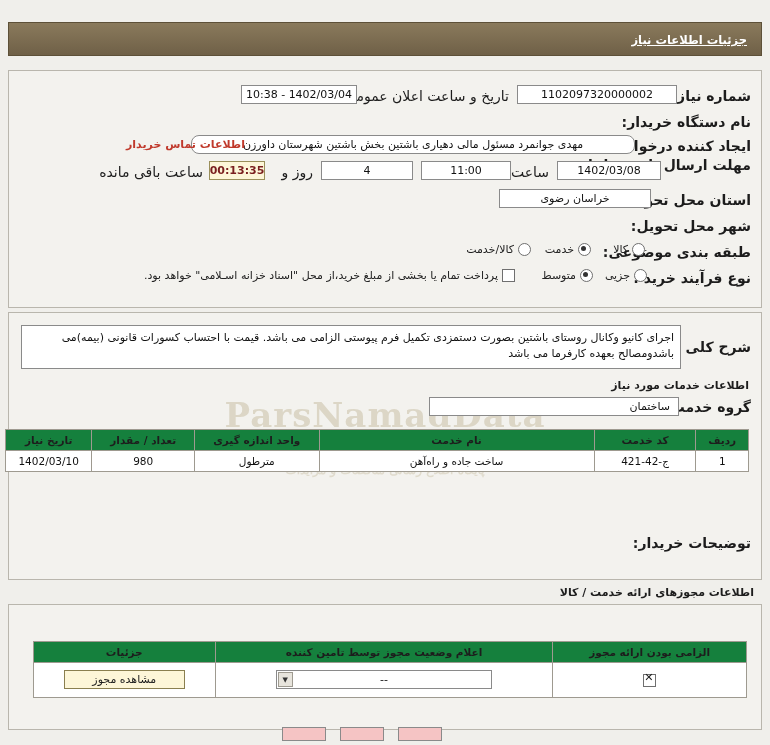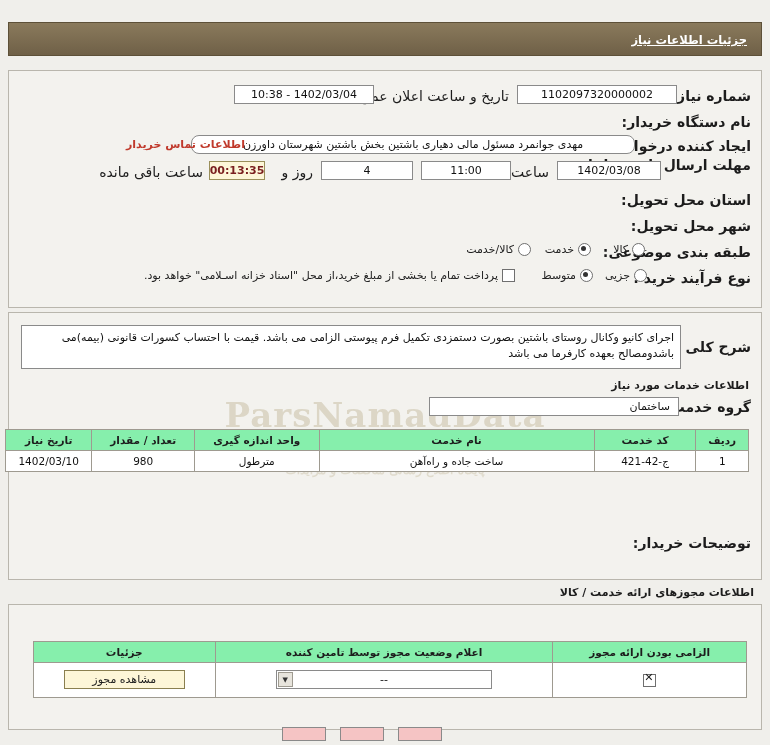--- a/index.html
+++ b/index.html
@@ -104,21 +104,21 @@
   .sectitle{
     position:absolute;font-size:11px;font-weight:bold;color:#1d1d1d;
   }
 
   
   table.grid{
     position:absolute;border-collapse:collapse;
     font-size:10.5px;
   }
   table.grid th{
-    background:#86efac;border:1px solid #9e9a90;
+    background:#15803d;border:1px solid #9e9a90;
     font-weight:bold;color:#1d1d1d;height:20px;padding:0 4px;
     white-space:nowrap;
   }
   table.grid td{
     background:#fff;border:1px solid #9e9a90;height:20px;padding:0 4px;
     text-align:center;color:#111;
   }
   .tabbtn{
     position:absolute;height:14px;width:44px;border:1px solid #8a8a8a;
     box-sizing:border-box;
@@ -148,21 +148,21 @@
   <div class="header">
     <div class="title">جزئیات اطلاعات نیاز</div>
   </div>
 
   <div class="panel main1">
 
     <div class="row" style="top:14px;">
       <div class="lbl" style="right:10px;width:68px;">شماره نیاز:</div>
       <div class="fld" style="right:84px;width:160px;">1102097320000002</div>
       <div class="lbl thin" style="right:252px;width:150px;font-weight:normal;">تاریخ و ساعت اعلان عمومی:</div>
-      <div class="fld" style="right:387px;width:140px;">1402/03/04 - 10:38</div>
+      <div class="fld" style="right:404px;width:116px;">1402/03/04 - 10:38</div>
     </div>
 
     <div class="row" style="top:40px;">
       <div class="lbl" style="right:10px;width:100px;">نام دستگاه خریدار:</div>
     </div>
 
     <div class="row" style="top:64px;">
       <div class="lbl" style="right:10px;width:112px;">ایجاد کننده درخواست:</div>
       <div class="fld" style="right:126px;width:444px;border-radius:8px;">مهدی جوانمرد مسئول مالی دهیاری باشتین بخش باشتین شهرستان داورزن</div>
       <div class="link" style="right:516px;">اطلاعات تماس خریدار</div>
@@ -174,20 +174,21 @@
       <div class="lbl thin" style="right:212px;width:30px;font-weight:normal;">ساعت</div>
       <div class="fld" style="right:250px;width:90px;">11:00</div>
       <div class="fld" style="right:348px;width:92px;">4</div>
       <div class="lbl thin" style="right:448px;width:44px;font-weight:normal;">روز و</div>
       <div class="fld yellow" style="right:496px;width:56px;">00:13:35</div>
       <div class="lbl thin" style="right:558px;width:92px;font-weight:normal;">ساعت باقی مانده</div>
     </div>
 
     <div class="row" style="top:118px;">
       <div class="lbl" style="right:10px;width:92px;">استان محل تحویل:</div>
+      <div class="fld" style="right:110px;width:152px;">خراسان رضوی</div>
     </div>
 
     <div class="row" style="top:144px;">
       <div class="lbl" style="right:10px;width:92px;margin-left:8px;">شهر محل تحویل:</div>
     </div>
 
     <div class="row" style="top:170px;">
       <div class="lbl" style="right:10px;width:96px;">طبقه بندی موضوعی:</div>
       <div class="opt" style="right:116px;">
         <span class="radio"></span>

